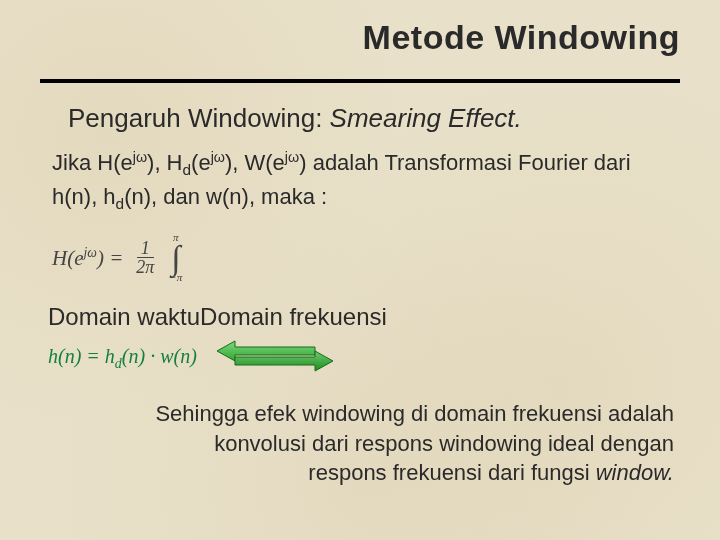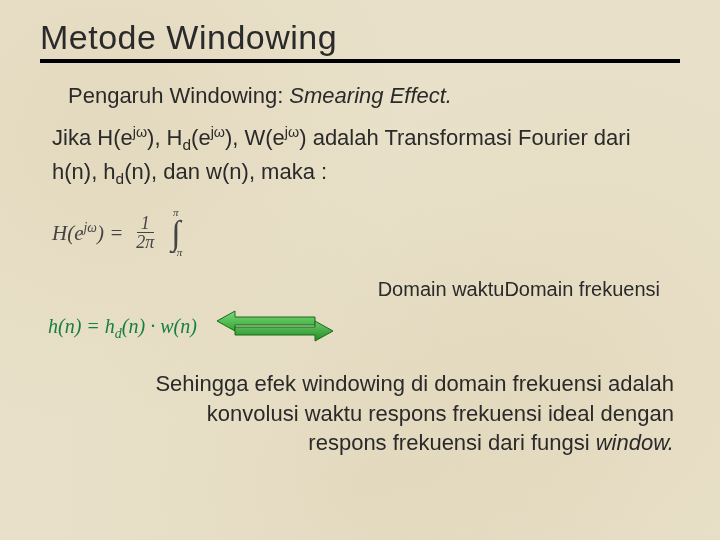--- a/index.html
+++ b/index.html
@@ -10,32 +10,32 @@
       radial-gradient(circle at 15% 25%, rgba(200,180,140,0.15) 0%, transparent 40%),
       radial-gradient(circle at 80% 70%, rgba(200,180,140,0.12) 0%, transparent 45%),
       radial-gradient(circle at 50% 90%, rgba(190,170,130,0.1) 0%, transparent 50%);
     font-family: Verdana, Geneva, sans-serif;
     color: #2a2a2a;
     position: relative;
   }
   .slide { padding: 18px 40px 20px 40px; }
   .title {
     font-size: 34px;
-    font-weight: 400;
-    text-align: left;
+    font-weight: 700;
+    text-align: right;
     letter-spacing: 0.5px;
-    margin-bottom: 2px;
+    margin-bottom: 22px;
   }
   .rule {
     border: none;
     border-top: 4px solid #000;
     margin: 0 0 20px 0;
   }
   .subtitle {
-    font-size: 22px;
+    font-size: 26px;
     margin: 14px 0 14px 28px;
   }
   .subtitle .ital { font-style: italic; }
   .para {
     font-size: 22px;
     line-height: 1.35;
     margin: 0 0 18px 12px;
   }
   .para .fn { }
   sup { font-size: 0.65em; }
@@ -67,23 +67,23 @@
     flex-direction: column;
     align-items: center;
     font-style: normal;
     line-height: 0.9;
     margin: 0 2px;
   }
   .intg .lim { font-size: 11px; font-style: italic; }
   .intg .sym { font-size: 34px; font-style: normal; }
   .row-domains {
     display: flex;
-    justify-content: flex-end;
+    justify-content: flex-start;
     margin: 6px 20px 8px 8px;
-    font-size: 20px;
+    font-size: 24px;
   }
   .row-eqs {
     display: flex;
     align-items: center;
     margin: 0 8px 22px 8px;
     gap: 18px;
   }
   .eq-small {
     font-family: "Cambria Math","Times New Roman",serif;
     font-style: italic;
@@ -155,17 +155,17 @@
           </linearGradient>
         </defs>
         <polygon points="2,12 20,2 20,8 100,8 100,16 20,16 20,22" fill="url(#g1)" stroke="#1a6b1a" stroke-width="1"></polygon>
         <polygon points="118,22 100,12 100,18 20,18 20,26 100,26 100,32" fill="url(#g2)" stroke="#1a6b1a" stroke-width="1"></polygon>
       </svg>
     </span>
   </div>
 
   <p class="conclusion">
     <span>Sehingga efek windowing di domain frekuensi adalah</span><br>
-    <span>konvolusi waktu respons frekuensi ideal dengan</span><br>
+    <span>konvolusi dari respons windowing ideal dengan</span><br>
     <span>respons frekuensi dari fungsi </span><span class="ital">window.</span>
   </p>
 
 </div>
 
 </body></html>

